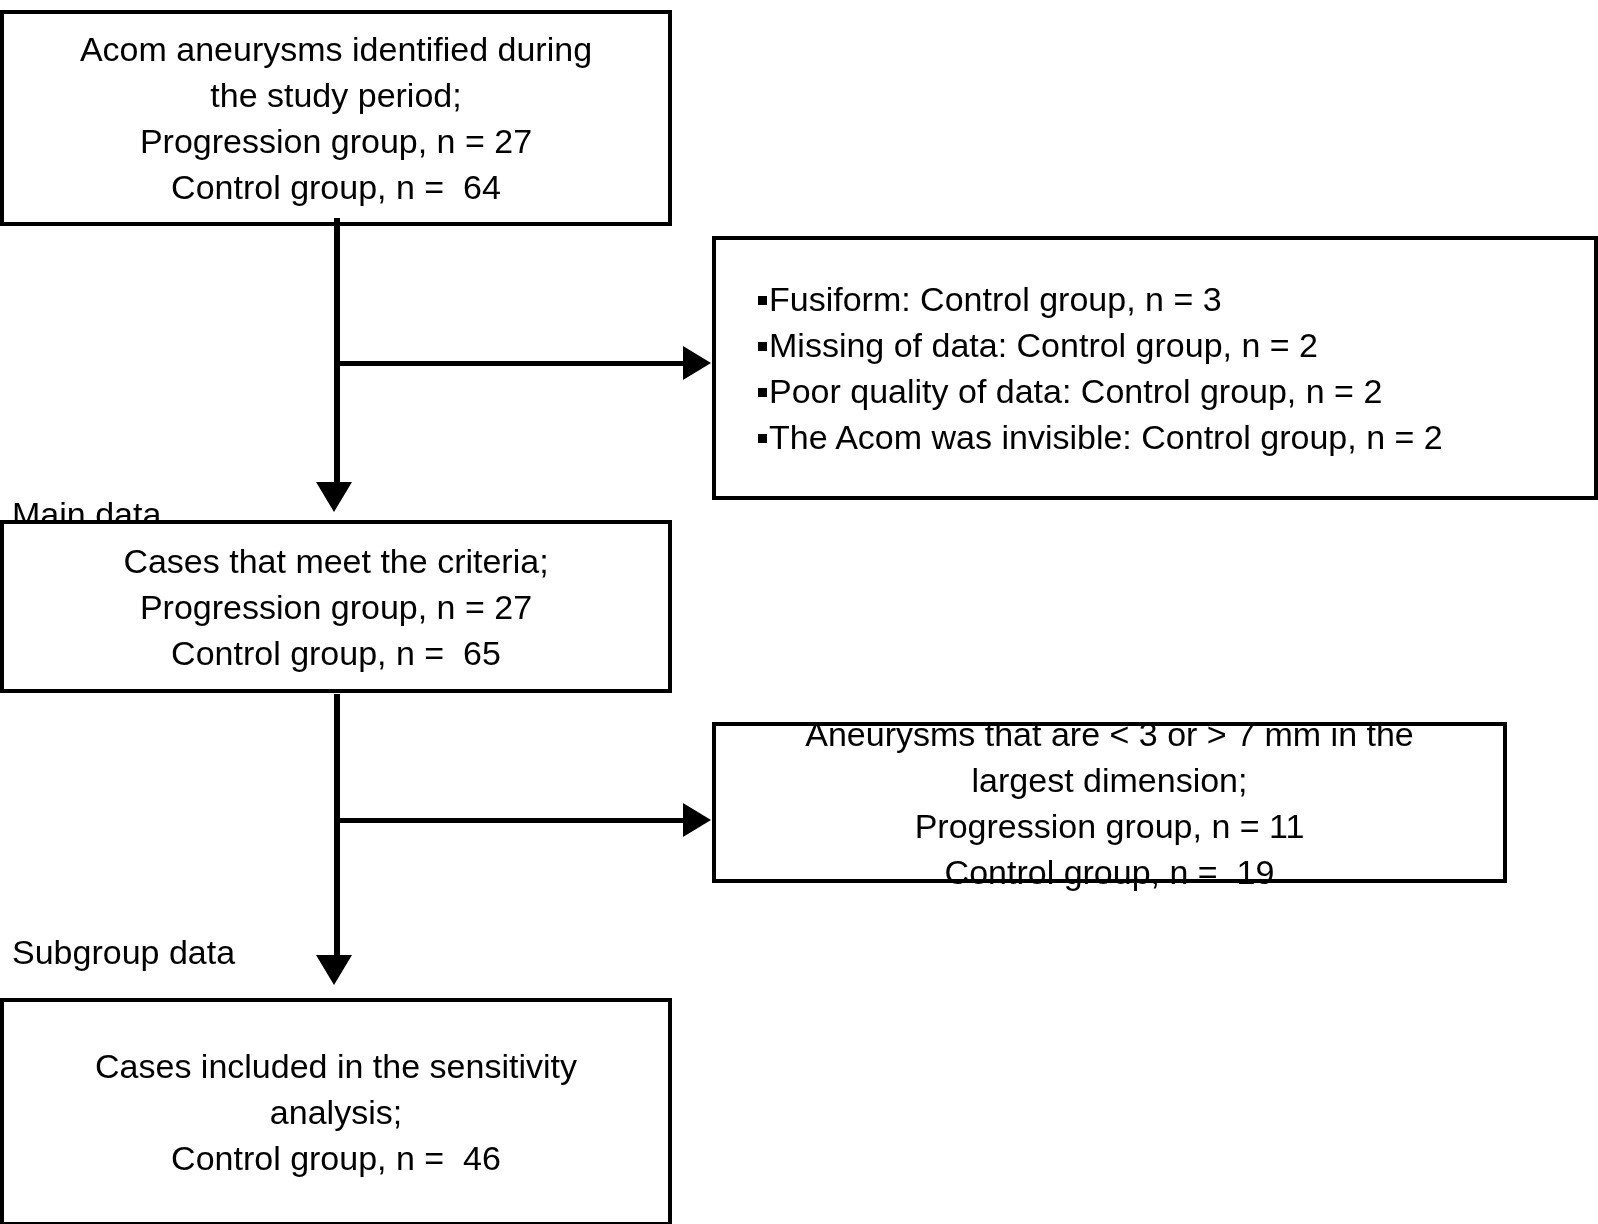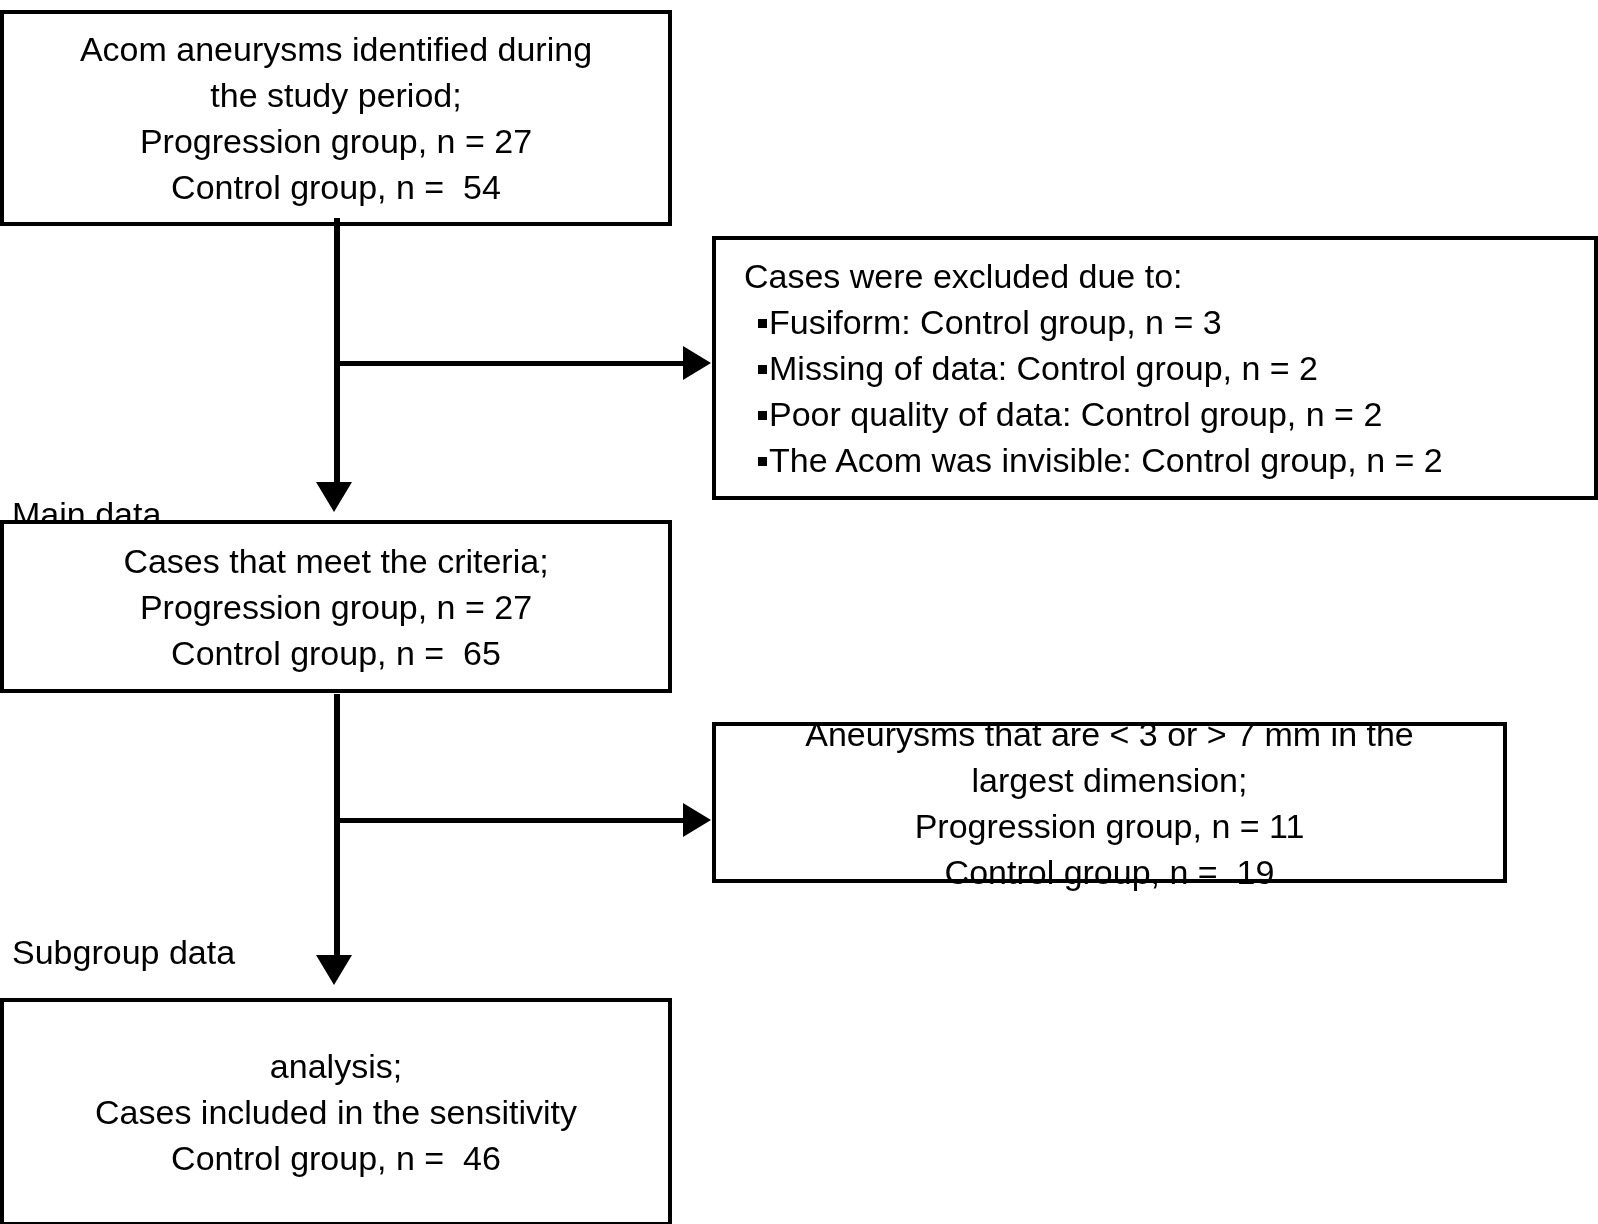--- a/index.html
+++ b/index.html
@@ -122,30 +122,29 @@
 </style>
 </head>
 <body>
 
 <div id="page">
 
   <div class="box center" id="box-identified">
     <div class="line">Acom aneurysms identified during</div>
     <div class="line">the study period;</div>
     <div class="line">Progression group, n = 27</div>
-    <div class="line">Control group, n =  54</div>
+    <div class="line">Control group, n =  64</div>
   </div>
 
   <div class="vline" id="v1"></div>
   <div class="arrow-down" id="v1-head"></div>
   <div class="hline" id="h1"></div>
   <div class="arrow-right" id="h1-head"></div>
 
   <div class="box left" id="box-excluded">
-    <div class="line">Cases were excluded due to:</div>
     <div class="line bullet-line"><span class="bullet-sq"></span><span>Fusiform: Control group, n = 3</span></div>
     <div class="line bullet-line"><span class="bullet-sq"></span><span>Missing of data: Control group, n = 2</span></div>
     <div class="line bullet-line"><span class="bullet-sq"></span><span>Poor quality of data: Control group, n = 2</span></div>
     <div class="line bullet-line"><span class="bullet-sq"></span><span>The Acom was invisible: Control group, n = 2</span></div>
   </div>
 
   <div class="side-label" id="label-main">Main data</div>
 
   <div class="box center" id="box-criteria">
     <div class="line">Cases that meet the criteria;</div>
@@ -161,18 +160,18 @@
   <div class="box center" id="box-size">
     <div class="line">Aneurysms that are &lt; 3 or &gt; 7 mm in the</div>
     <div class="line">largest dimension;</div>
     <div class="line">Progression group, n = 11</div>
     <div class="line">Control group, n =  19</div>
   </div>
 
   <div class="side-label" id="label-subgroup">Subgroup data</div>
 
   <div class="box center" id="box-sensitivity">
+    <div class="line">Cases included in the sensitivity</div>
     <div class="line">analysis;</div>
-    <div class="line">Cases included in the sensitivity</div>
     <div class="line">Control group, n =  46</div>
   </div>
 
 </div>
 
 </body></html>

